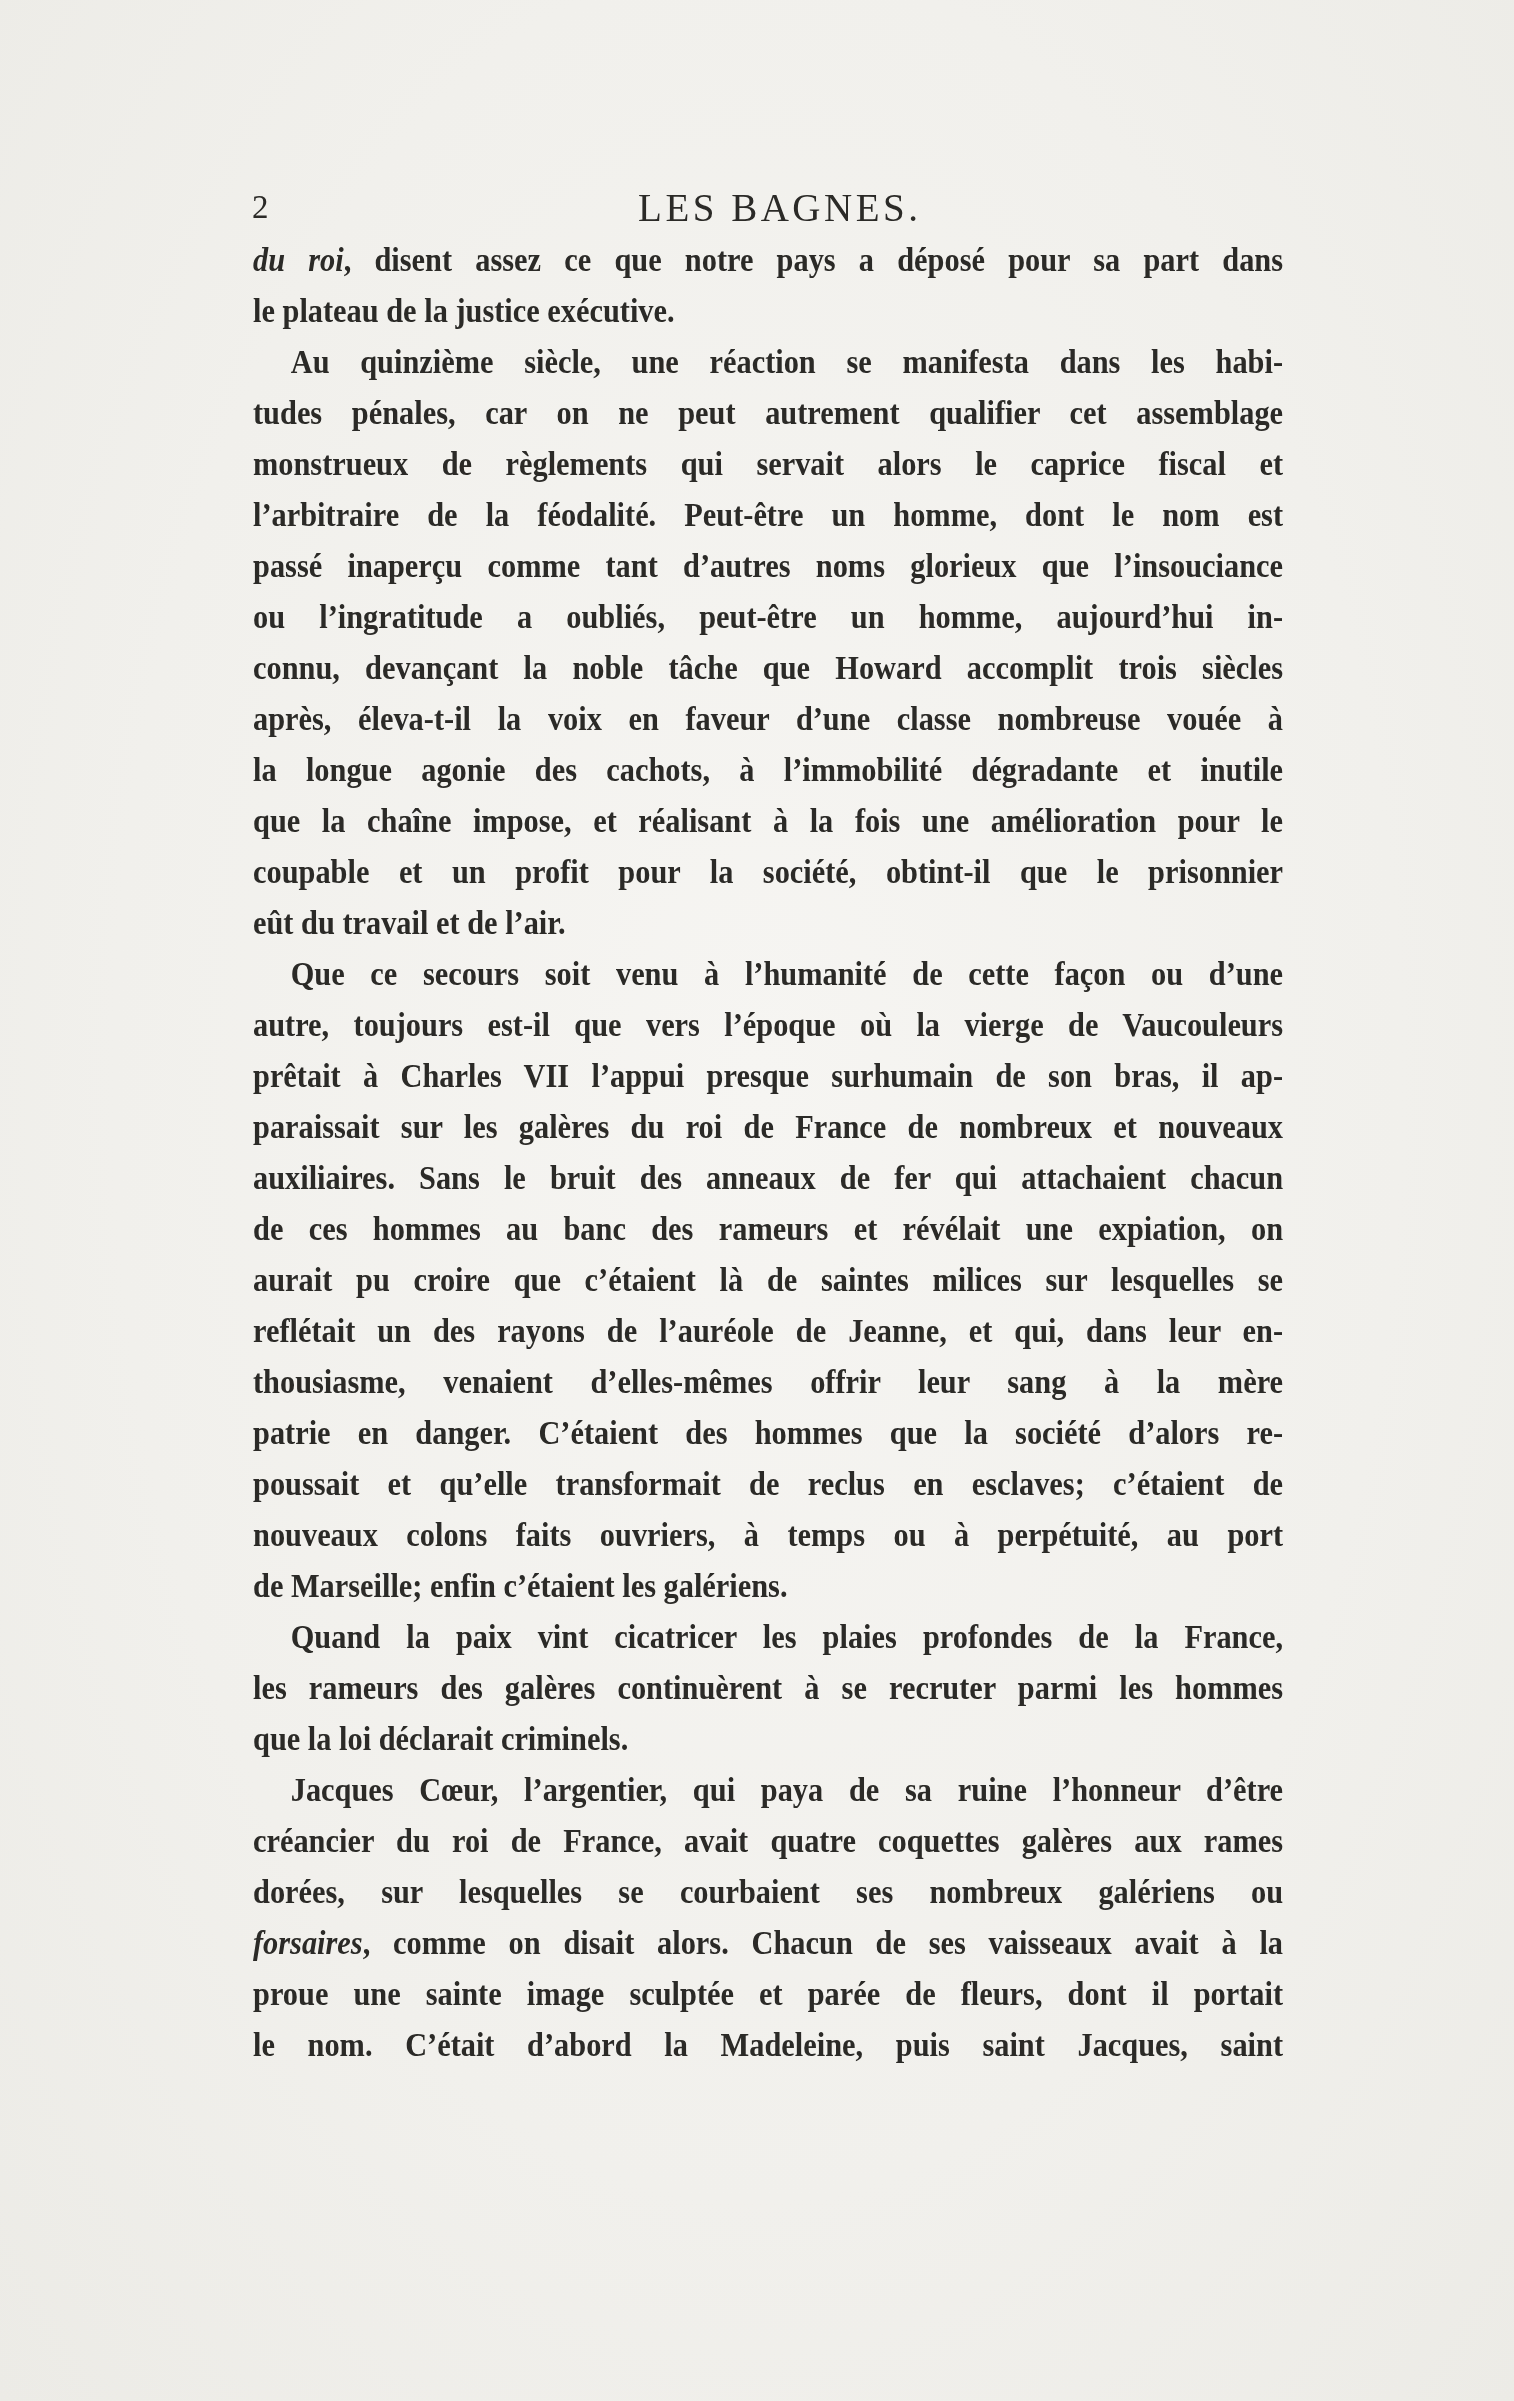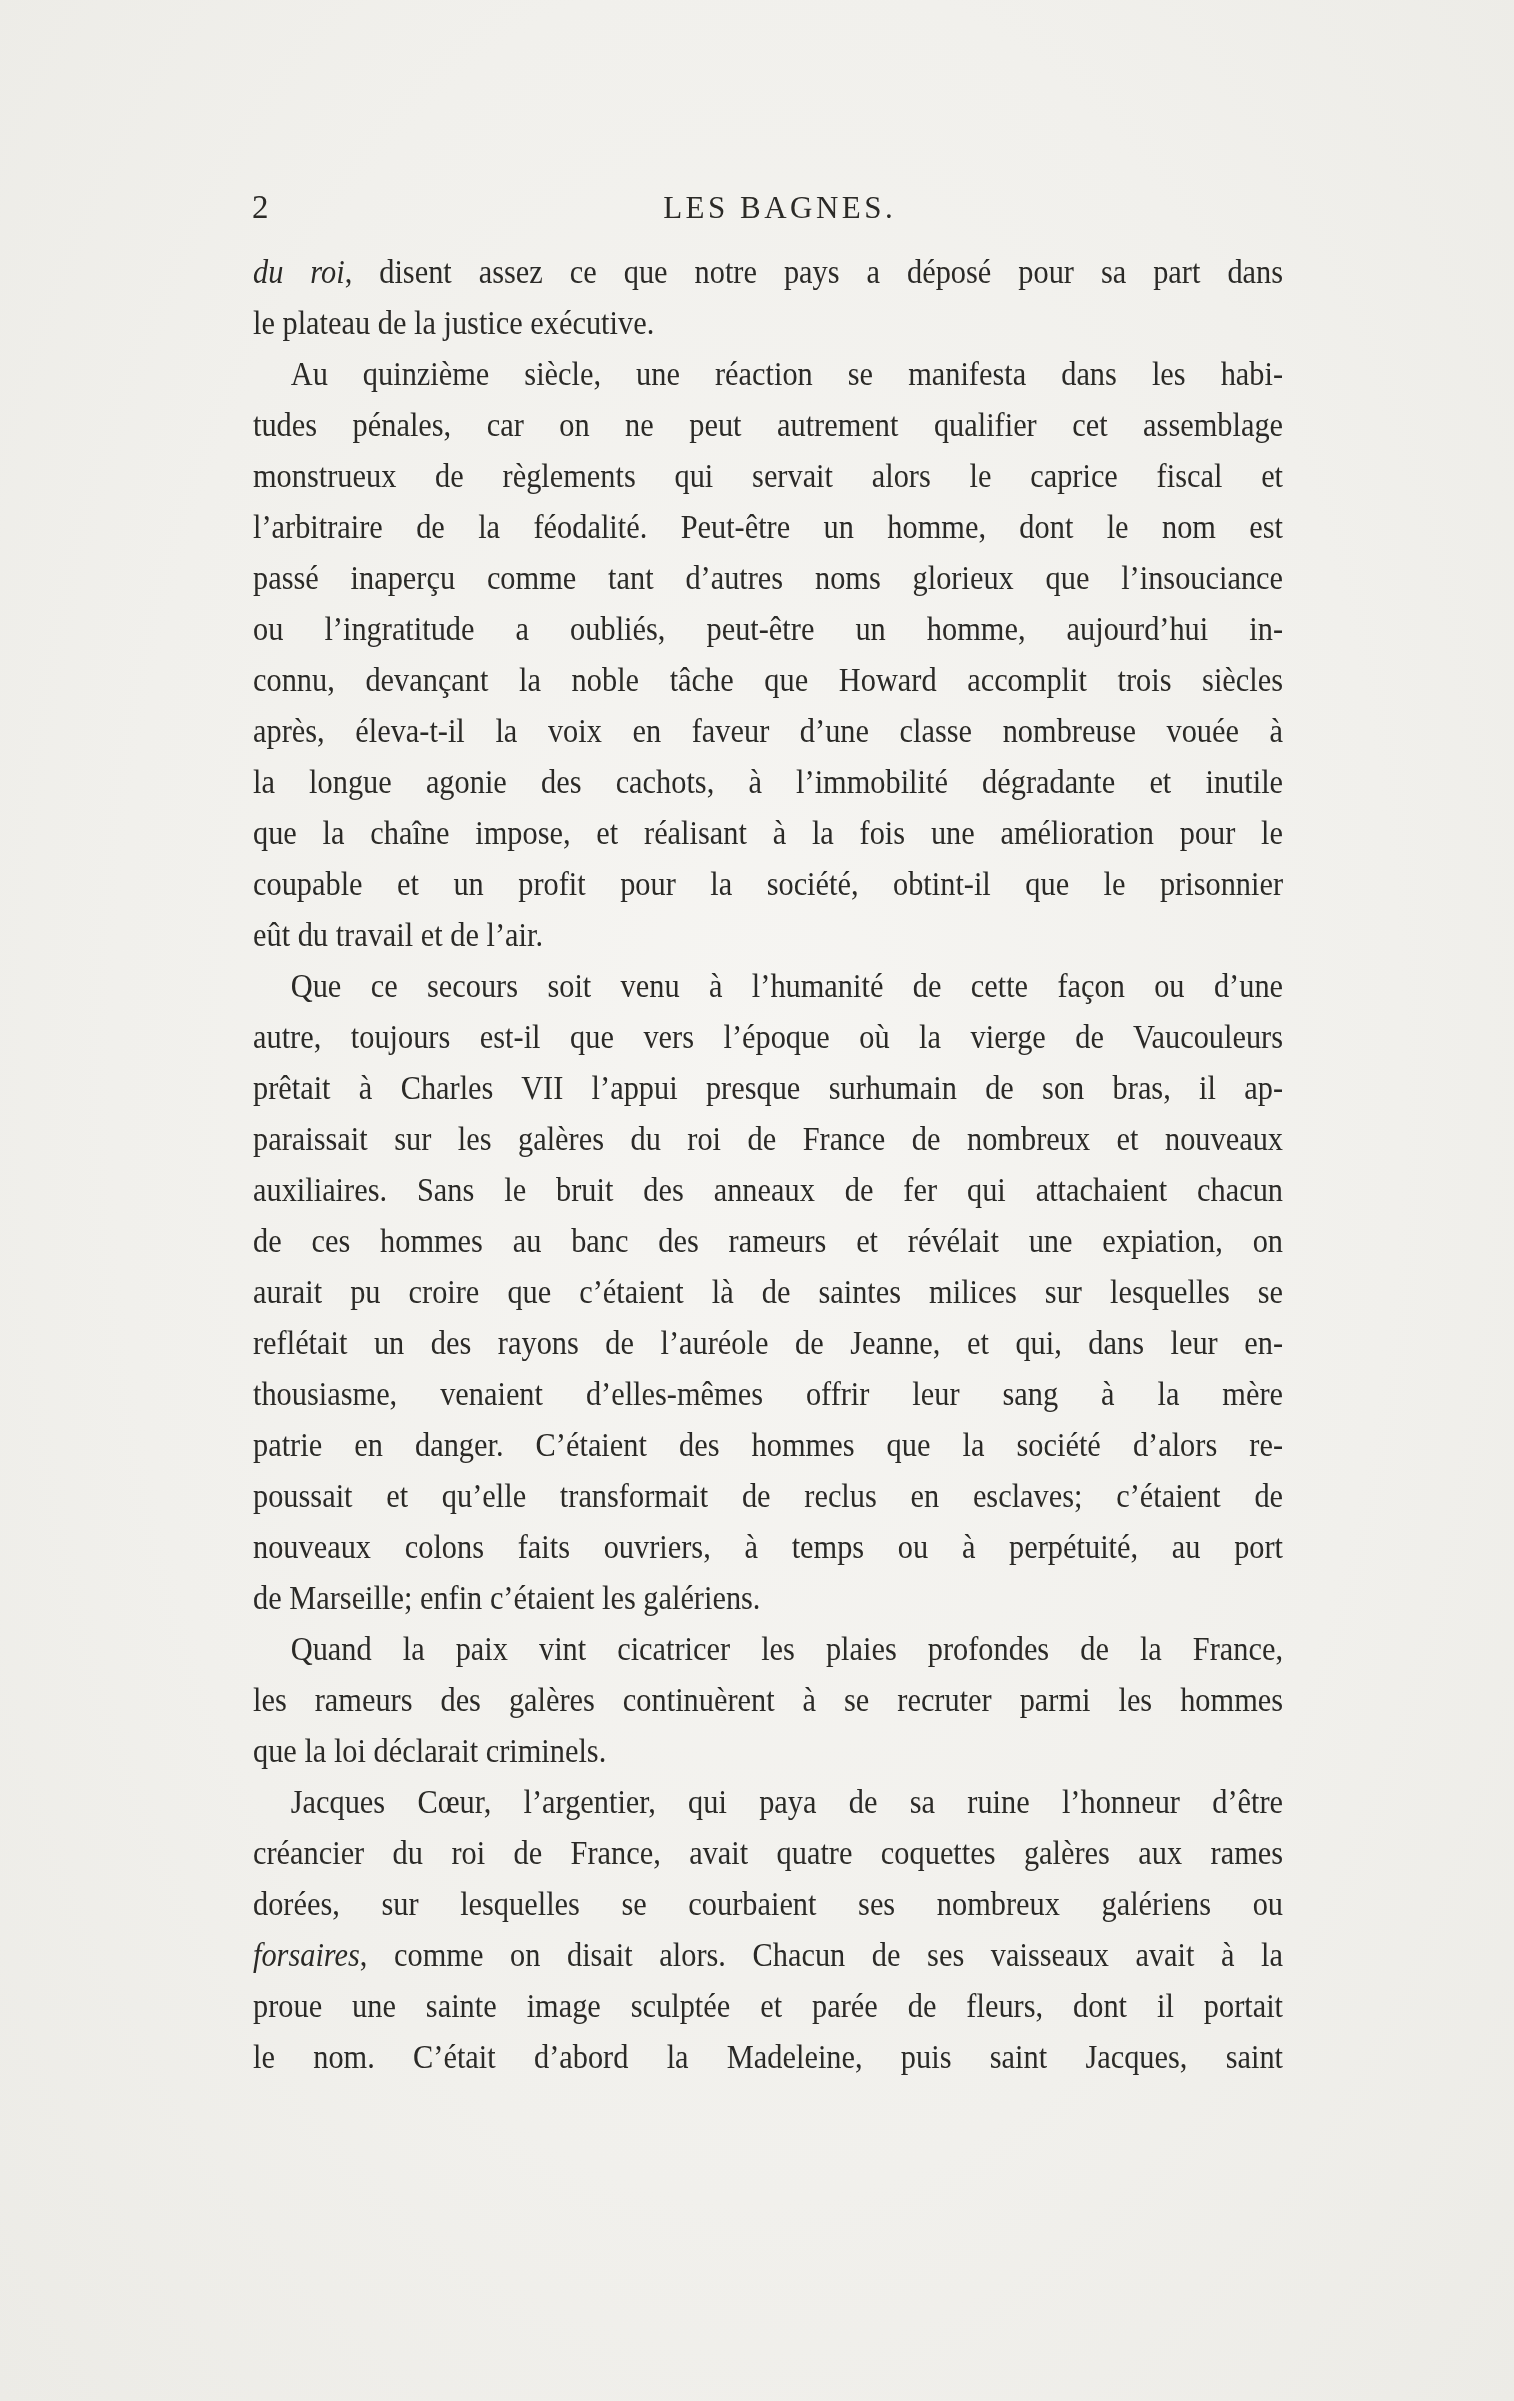--- a/index.html
+++ b/index.html
@@ -34,30 +34,31 @@
       top: 0;
       font-size: 33px;
       line-height: 41px;
     }
     .running-title {
       position: absolute;
       left: 0;
       right: 0;
       top: 0;
       text-align: center;
-      font-size: 31px;
+      font-size: 39px;
       letter-spacing: 3.5px;
       line-height: 41px;
       padding-left: 23.5px;
     }
     .text-block {
       position: absolute;
-      top: 247px;
+      top: 235px;
       left: 253px;
       width: 1030px;
+      font-weight: bold;
     }
     .line {
       display: block;
       height: 51px;
       line-height: 51px;
       font-size: 33px;
       white-space: nowrap;
       text-align: justify;
       text-align-last: justify;
       transform: scaleX(0.92);

